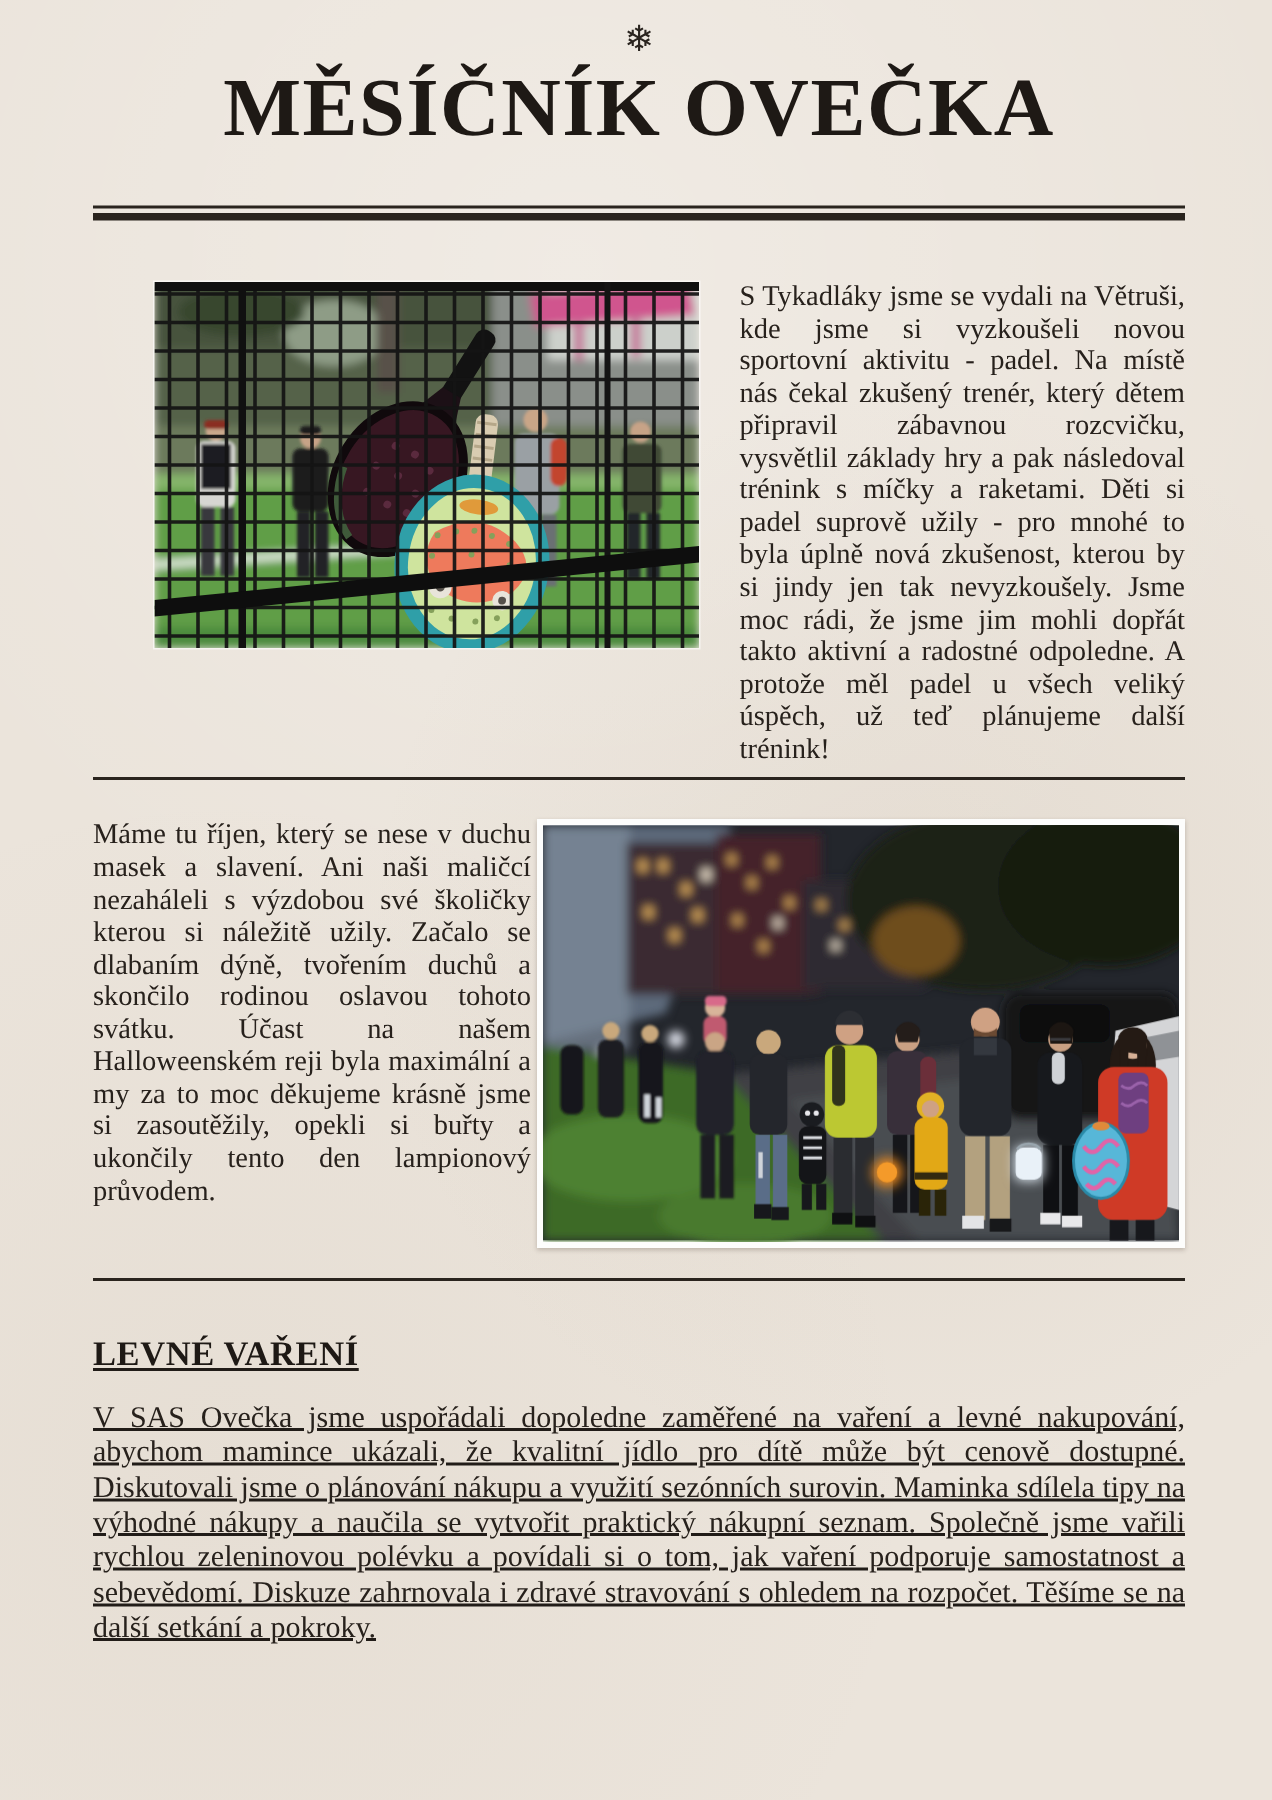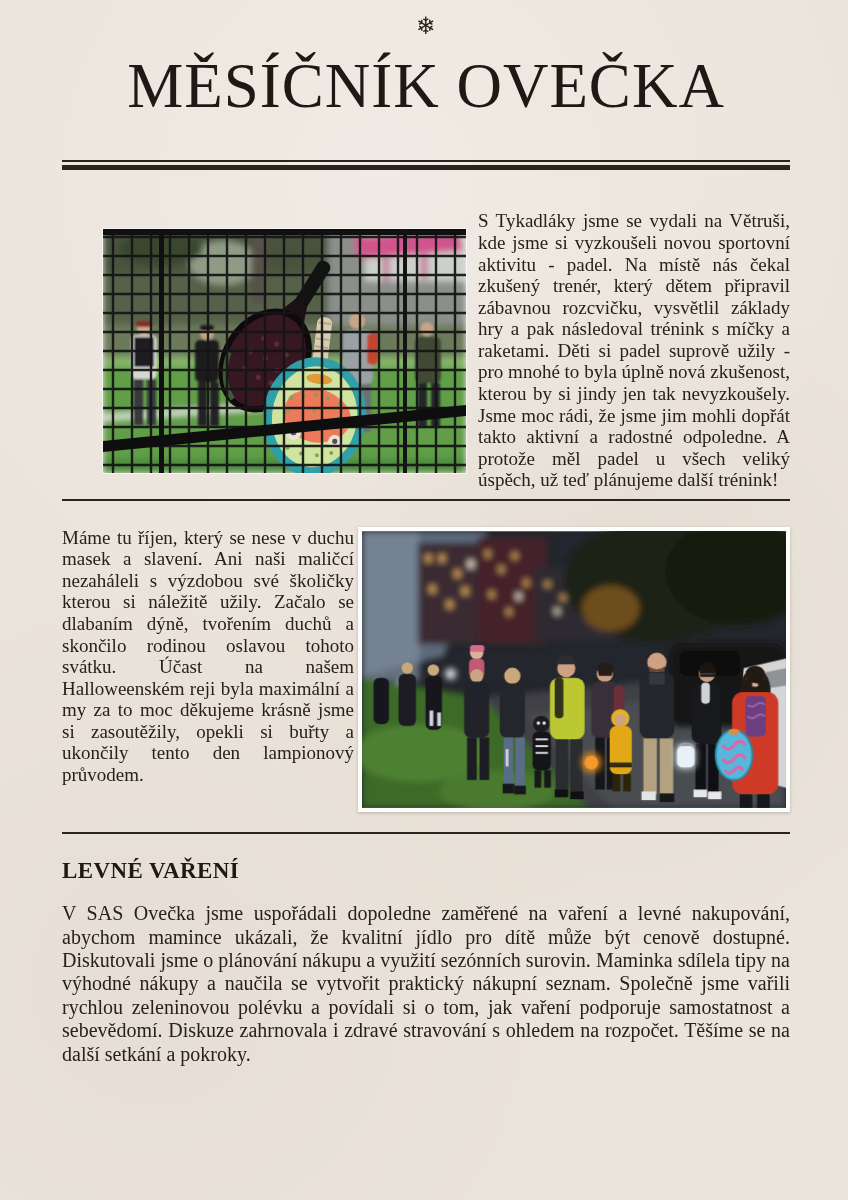--- a/index.html
+++ b/index.html
@@ -11,39 +11,39 @@
       radial-gradient(circle at 18% 82%, rgba(165,145,120,.07), transparent 38%),
       radial-gradient(circle at 45% 15%, rgba(255,255,255,.25), transparent 45%);
     font-family:"Liberation Serif","DejaVu Serif",serif;
     color:#211c18;
   }
   .page{width:848px;height:1200px;box-sizing:border-box;padding:14px 58px 0 62px;}
   
   .masthead{text-align:center;}
   .snowflake{font-family:"DejaVu Sans",sans-serif;font-size:24px;line-height:1;color:#2a241f;display:block;}
   .issue-date{font-size:30px;line-height:1.1;margin-top:3px;color:#211c18;}
-  .paper-title{font-size:63px;line-height:1.02;margin-top:16px;font-weight:400;letter-spacing:1px;color:#1e1915;white-space:nowrap;}
+  .paper-title{font-size:55px;line-height:1.02;margin-top:6px;font-weight:700;letter-spacing:1px;color:#1e1915;white-space:nowrap;}
   .double-rule{margin-top:22px;height:3px;border-top:2px solid #2a241e;border-bottom:5px solid #2a241e;}
   
   .section-heading{font-size:23px;font-weight:700;letter-spacing:.4px;color:#1e1915;line-height:1.1;}
   .sec1{margin-top:40px;}
-  .sec1 .row{display:flex;margin-top:20px;gap:11px;align-items:center;padding-left:40px;}
+  .sec1 .row{display:flex;margin-top:20px;gap:26px;align-items:flex-start;padding-left:40px;}
   .photo1-wrap{flex:0 0 363px;}
   .photo1-wrap svg{display:block;border:1px solid rgba(255,255,255,.6);}
   .body-text{font-size:19px;line-height:1.135;text-align:justify;color:#27211c;}
   .sec1 .body-text{flex:1;margin-top:-6px;}
   .divider{border:0;border-top:2px solid #2a241e;margin:0;}
   .div1{margin-top:8px;}
   .sec2{margin-top:26px;}
   .sec2 .row{display:flex;margin-top:14px;gap:4px;align-items:flex-start;}
   .sec2 .body-text{flex:0 0 292px;margin-top:2px;}
   .photo2-frame{flex:1;background:#fdfdfc;padding:4px;box-shadow:0 1px 3px rgba(60,45,30,.25);}
   .photo2-frame svg{display:block;width:100%;height:auto;}
   .div2{margin-top:20px;}
-  .sec3{margin-top:24px;}
+  .sec3{margin-top:36px;text-decoration:underline;}
   .sec3 .body-text{margin-top:13px;font-size:20px;line-height:1.17;}
 </style>
 </head>
 <body>
 
 <div class="page">
 
   <header class="masthead">
     <span class="snowflake">❄</span>
     <h1 class="paper-title">MĚSÍČNÍK OVEČKA</h1>

